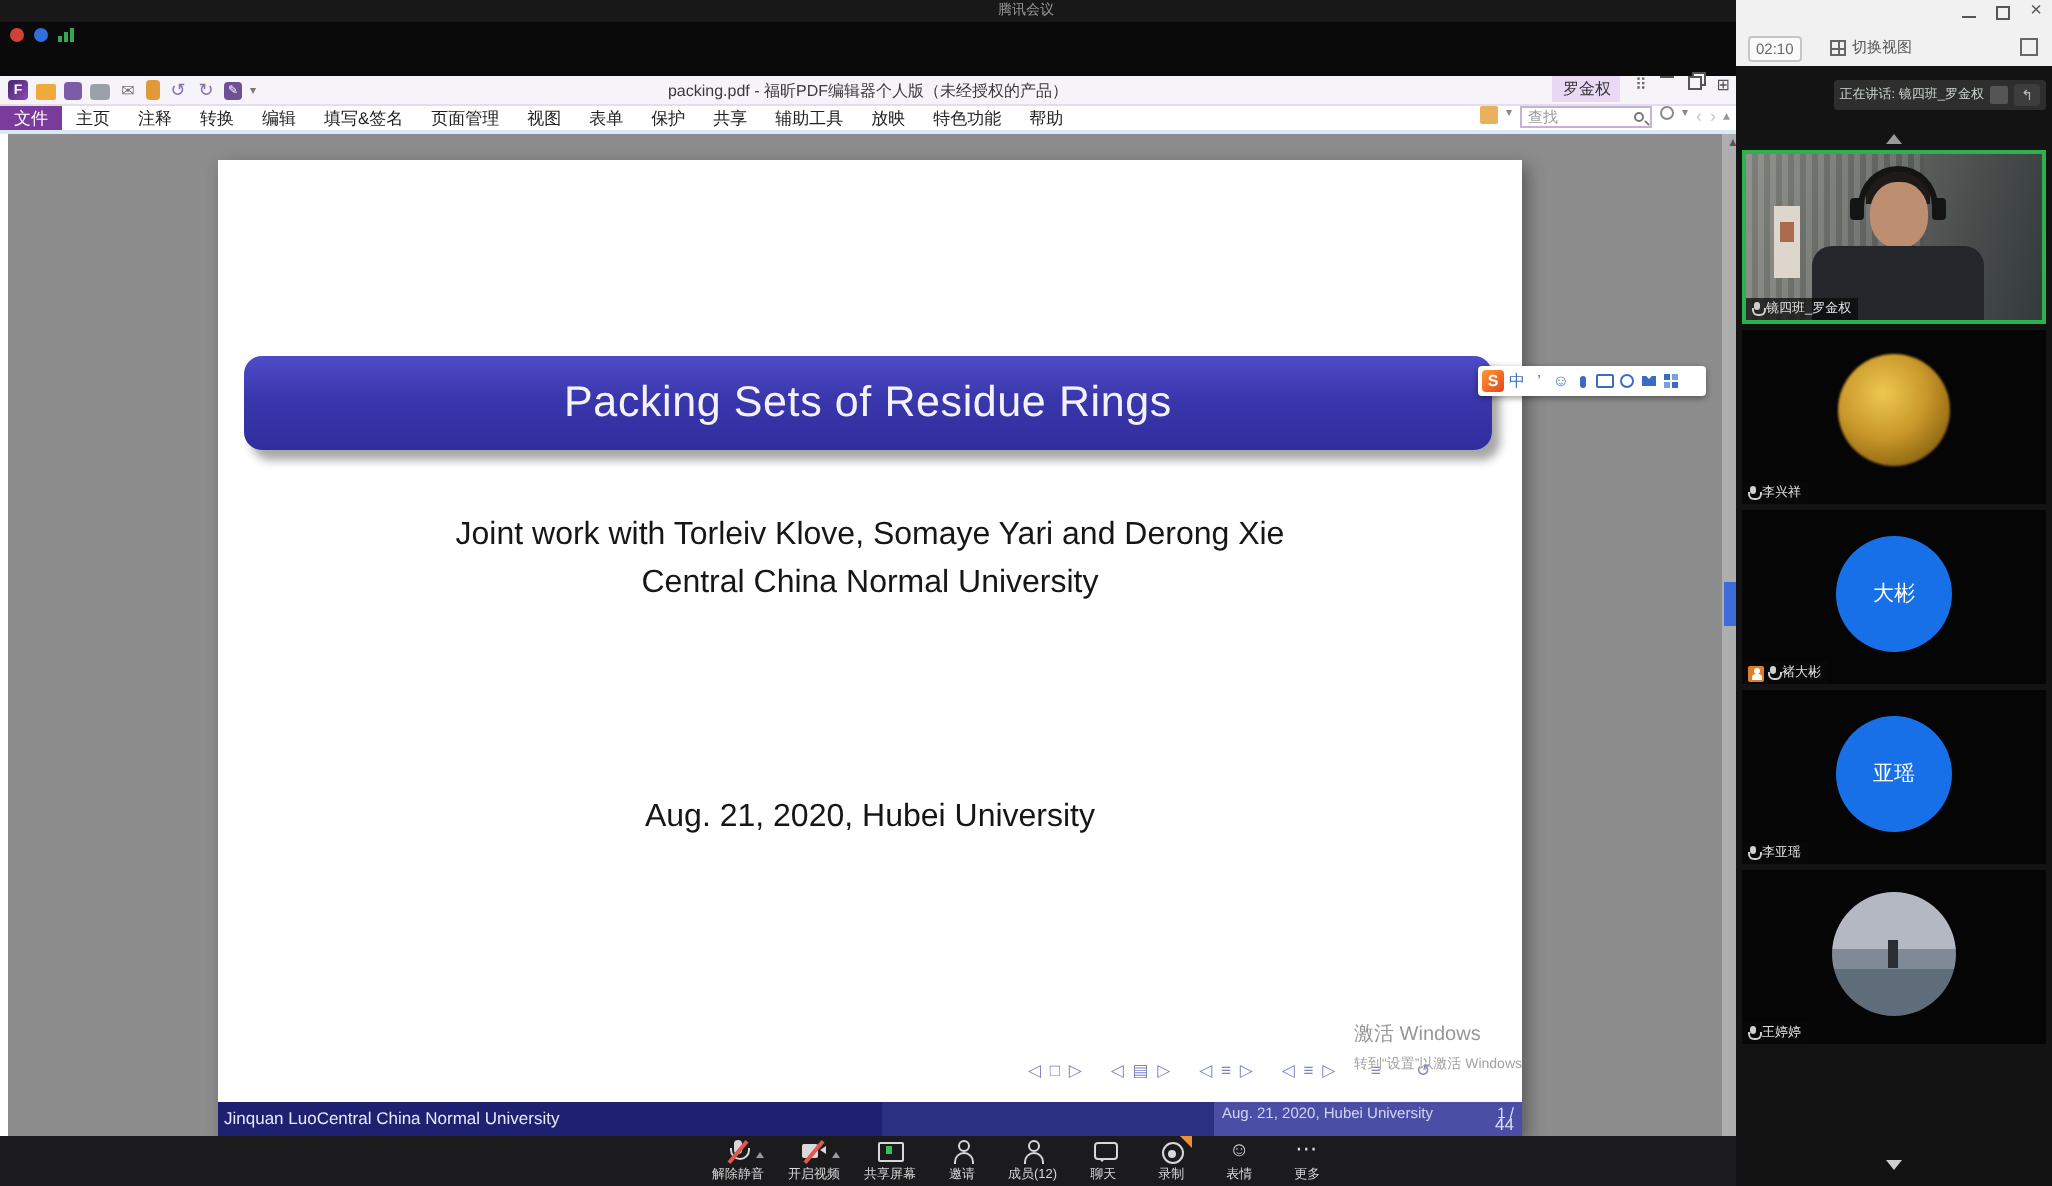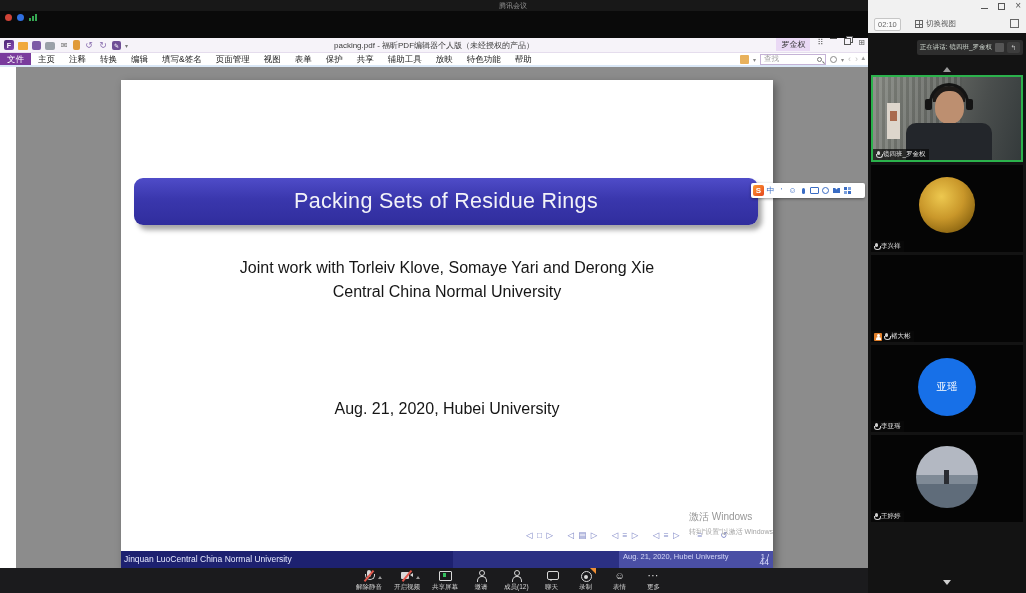--- a/index.html
+++ b/index.html
@@ -49,33 +49,33 @@
   .user-chip{background:#ead9f5;color:#333;font-size:8px;padding:1px 5px;line-height:11px;}
   .grid-ico{color:#666;font-size:8px;}
   .tb-min{width:7px;height:1px;background:#555;}
   .tb-restore{width:7px;height:7px;border:1px solid #555;box-shadow:2px -2px 0 -1px #f6f3f9,2px -2px 0 0 #555;}
   .tb-grid2{color:#555;font-size:8px;}
 
   .pdf-menubar{position:absolute;left:0;top:15px;width:100%;height:14px;background:#fff;border-bottom:2px solid #d9e7f6;}
   .menu-items{position:absolute;left:0;top:0;height:12px;display:flex;}
   .menu-tab{padding:0 7px;font-size:8.5px;line-height:12px;color:#222;white-space:nowrap;}
   .menu-tab.active{background:#7a3b9d;color:#fff;}
-  .find-cluster{position:absolute;right:10px;top:0;height:12px;display:flex;gap:4px;align-items:center;}
+  .find-cluster{position:absolute;right:10px;top:0;height:12px;display:flex;gap:4px;align-items:flex-start;}
   .tool-orange{width:9px;height:9px;background:#e8b15c;border-radius:1px;}
   .find-box{width:66px;height:11px;border:1px solid #c5b3d6;background:#fff;display:flex;align-items:center;justify-content:space-between;padding:0 3px;}
   .find-box span{font-size:7.5px;color:#9a9a9a;}
   .mag{width:5px;height:5px;border:1px solid #7a7a7a;border-radius:50%;position:relative;}
   .mag::after{content:"";position:absolute;left:4px;top:4px;width:3px;height:1px;background:#7a7a7a;transform:rotate(45deg);}
   .gear{width:7px;height:7px;border:1.5px solid #8a8a8a;border-radius:50%;}
   .mini-caret{font-size:6px;color:#888;}
   .chev{font-size:9px;color:#c4c4c4;}
   .collapse-arrow{position:absolute;right:3px;top:1px;font-size:7px;color:#999;}
 
   
-  .docarea{position:absolute;left:16px;top:29px;width:868px;height:501px;background:#8c8c8c;overflow:hidden;}
+  .docarea{position:absolute;left:4px;top:29px;width:868px;height:501px;background:#8c8c8c;overflow:hidden;}
   .page{position:absolute;left:105px;top:13px;width:652px;height:488px;background:#fff;
         box-shadow:3px 3px 8px rgba(0,0,0,0.35);overflow:hidden;}
 
   .slide-title-box{position:absolute;left:13px;top:98px;width:624px;height:47px;border-radius:9px;
         background:linear-gradient(180deg,#4f4cc8,#3a37ad 45%,#302d9d);
         box-shadow:4px 5px 5px rgba(0,0,0,0.35);
         display:flex;align-items:center;justify-content:center;color:#f2f2f8;font-size:21.5px;letter-spacing:0.3px;}
   .author-block{position:absolute;left:0;top:176px;width:652px;text-align:center;color:#161616;
         font-size:16px;line-height:23.5px;}
   .slide-date{position:absolute;left:0;top:320px;width:652px;text-align:center;color:#161616;font-size:16px;}
@@ -406,20 +406,21 @@
           </div>
         </div>
         <div class="tile">
           <div class="av-gold"></div>
           <div class="name-chip">
             <div class="mini-mic"></div>
             <span>李兴祥</span>
           </div>
         </div>
         <div class="tile">
+          <div class="av-blue">大彬</div>
           <div class="name-chip">
             <div class="orange-badge"></div>
             <div class="mini-mic"></div>
             <span>褚大彬</span>
           </div>
         </div>
         <div class="tile">
           <div class="av-blue">亚瑶</div>
           <div class="name-chip">
             <div class="mini-mic"></div>

